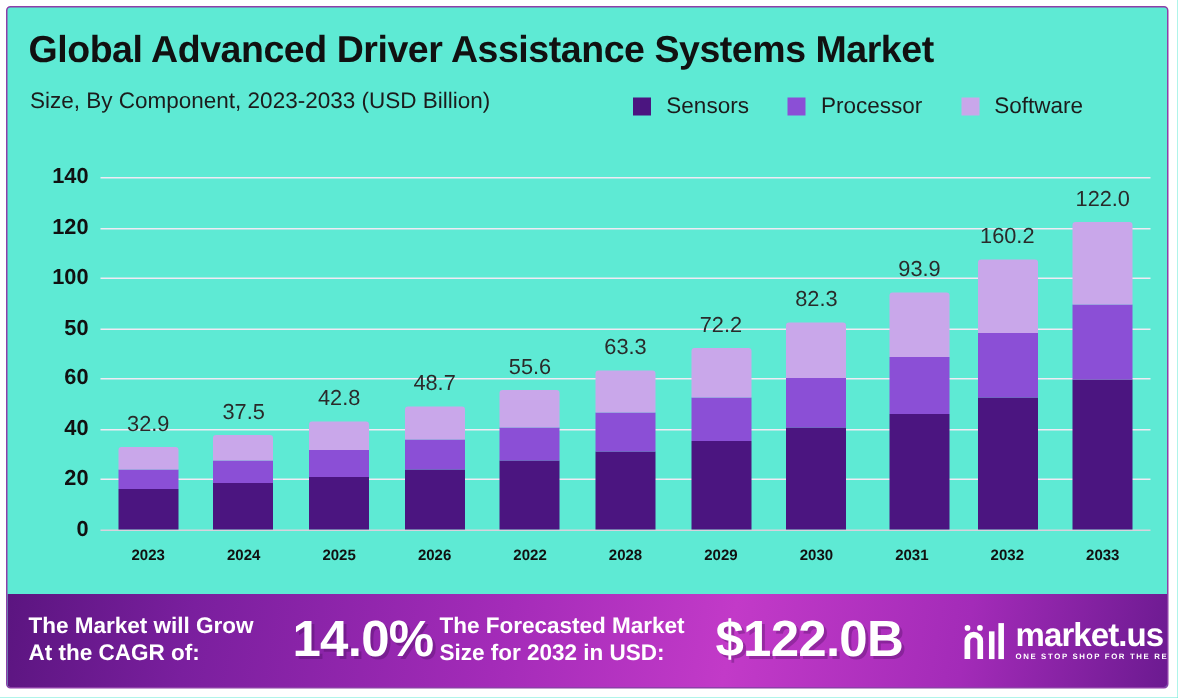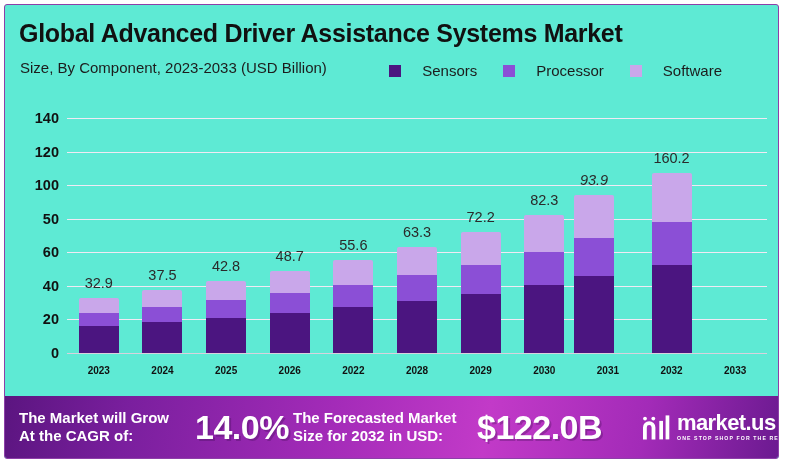--- a/index.html
+++ b/index.html
@@ -25,21 +25,21 @@
     letter-spacing:-0.3px;white-space:nowrap;
   }
   #chart-subtitle{
     position:absolute;left:15px;top:54px;
     font-size:15px;color:#1c1c1c;white-space:nowrap;
   }
   #legend{
     position:absolute;right:56px;top:57px;
     display:flex;align-items:center;gap:26px;
   }
-  .legend-item{display:flex;align-items:center;gap:21px;}
+  .legend-item{display:flex;align-items:center;gap:10px;}
   .legend-swatch{width:12px;height:12px;display:block;}
   .legend-label{font-size:15px;color:#1c1c1c;white-space:nowrap;}
 
   
   #plot{
     position:absolute;left:0;top:0;width:775px;height:455px;
   }
   .ytick{
     position:absolute;width:46px;text-align:right;
     font-size:14.5px;font-weight:bold;color:#111111;
@@ -180,34 +180,40 @@
         <div class="bar-total" style="top: 90.8071px;">72.2</div>
       </div>
       <div class="xtick" style="left: 445.636px; width: 60px; top: 360px;">2029</div>
       <div class="bar-group" style="left: 519.273px; width: 40px; top: 113px; height: 235px;">
         <div class="seg" style="background: rgb(75, 21, 128); top: 167.186px; height: 67.8143px;"></div>
         <div class="seg" style="background: rgb(139, 79, 214); top: 134.118px; height: 33.0679px;"></div>
         <div class="seg seg-software" style="background: rgb(201, 167, 234); top: 96.8536px; height: 37.2643px;"></div>
         <div class="bar-total" style="top: 73.8536px;">82.3</div>
       </div>
       <div class="xtick" style="left: 509.273px; width: 60px; top: 360px;">2030</div>
-      <div class="bar-group" style="left: 569px; width: 40px; top: 113px; height: 235px; font-style: italic;">
+      <div class="bar-group" style="left: 588px; width: 40px; top: 113px; height: 235px;">
         <div class="seg" style="background: rgb(75, 21, 128); top: 157.786px; height: 77.2143px;"></div>
         <div class="seg" style="background: rgb(139, 79, 214); top: 120.018px; height: 37.7679px;"></div>
         <div class="seg seg-software" style="background: rgb(201, 167, 234); top: 77.3821px; height: 42.6357px;"></div>
         <div class="bar-total" style="top: 54.3821px;">93.9</div>
       </div>
       <div class="xtick" style="left: 572.909px; width: 60px; top: 360px;">2031</div>
       <div class="bar-group" style="left: 646.545px; width: 40px; top: 113px; height: 235px;">
         <div class="seg" style="background: rgb(75, 21, 128); top: 146.875px; height: 88.125px;"></div>
         <div class="seg" style="background: rgb(139, 79, 214); top: 103.904px; height: 42.9714px;"></div>
         <div class="seg seg-software" style="background: rgb(201, 167, 234); top: 55.3929px; height: 48.5107px;"></div>
         <div class="bar-total" style="top: 32.3929px;">160.2</div>
       </div>
       <div class="xtick" style="left: 636.545px; width: 60px; top: 360px;">2032</div>
+      <div class="bar-group" style="left: 710.182px; width: 40px; top: 113px; height: 235px;">
+        <div class="seg" style="background: rgb(75, 21, 128); top: 134.621px; height: 100.379px;"></div>
+        <div class="seg" style="background: rgb(139, 79, 214); top: 85.4393px; height: 49.1821px;"></div>
+        <div class="seg seg-software" style="background: rgb(201, 167, 234); top: 30.2143px; height: 55.225px;"></div>
+        <div class="bar-total" style="top: 7.21429px;">122.0</div>
+      </div>
       <div class="xtick" style="left: 700.182px; width: 60px; top: 360px;">2033</div>
     </div>
 
   <div id="footer">
     <div style="position:absolute;left:14px;top:50%;transform:translateY(-50%);">
       <div class="f-text">The Market will Grow</div>
       <div class="f-text">At the CAGR of:</div>
     </div>
     <div class="f-big" style="position:absolute;left:190px;top:50%;transform:translateY(-50%);">14.0%</div>
     <div style="position:absolute;left:288px;top:50%;transform:translateY(-50%);">

